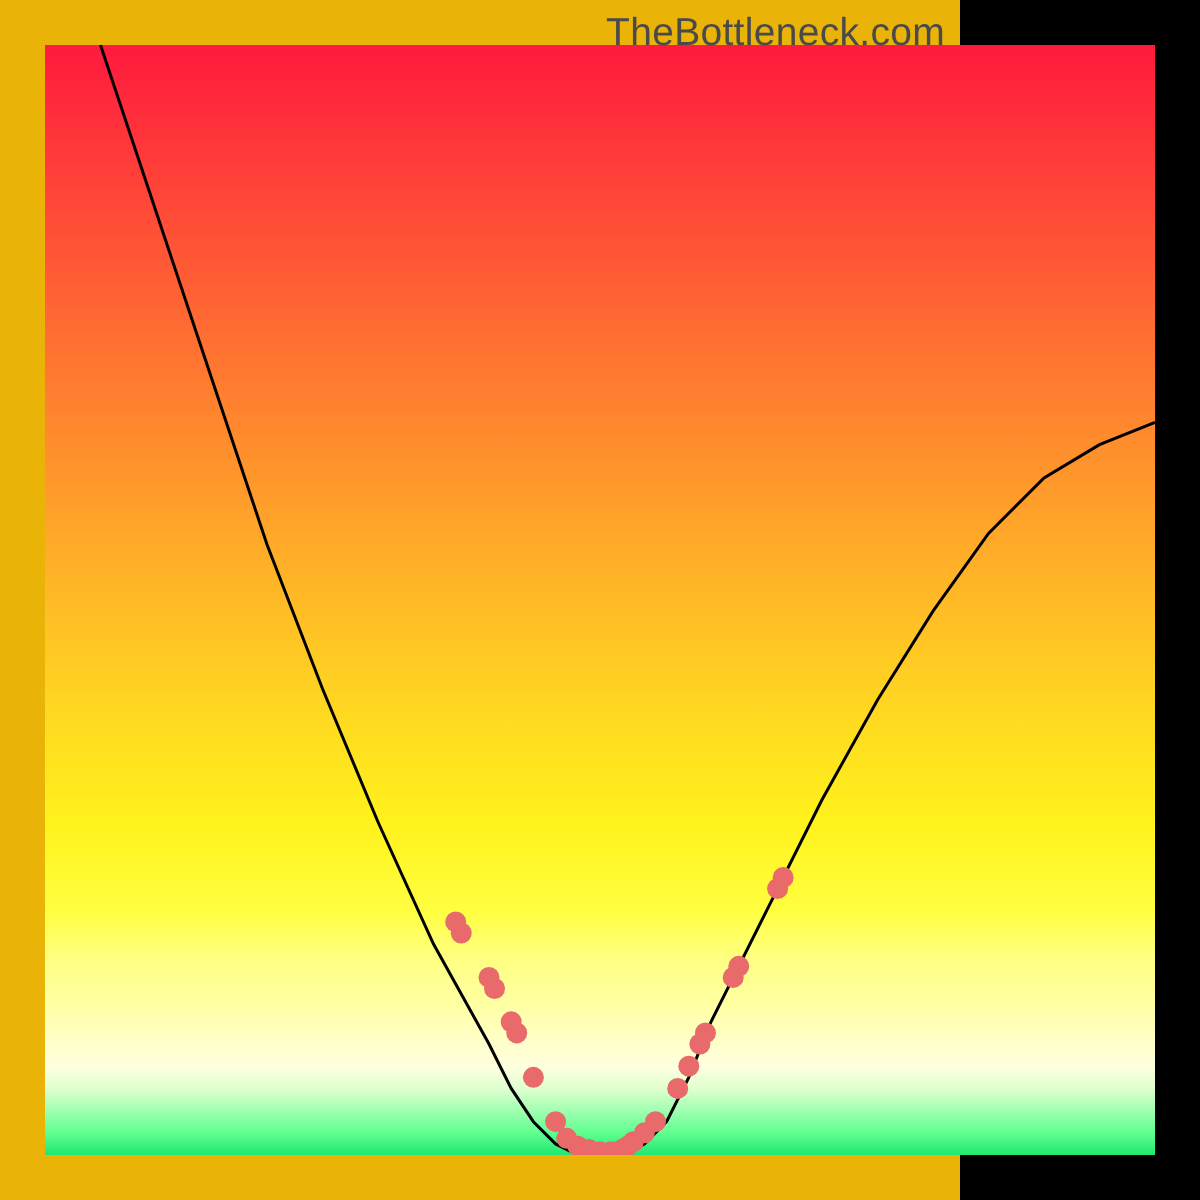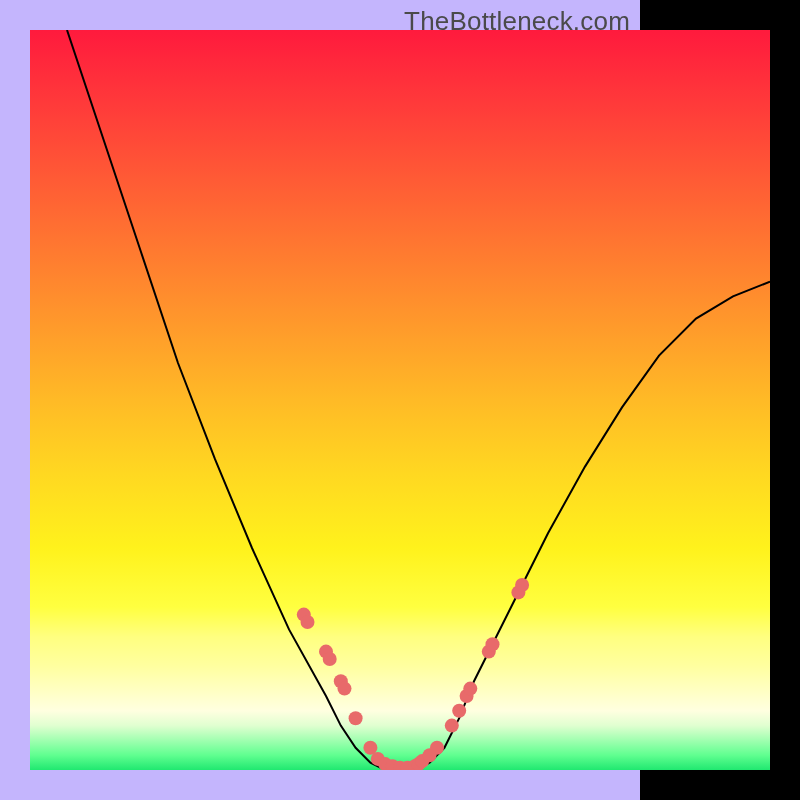--- a/index.html
+++ b/index.html
@@ -7,21 +7,21 @@
     padding: 0;
     background: #000;
     width: 800px;
     height: 800px;
     overflow: hidden;
     position: relative;
   }
   .outer {
     width: 640px;
     height: 800px;
-    background: #c4b5fd;
+    background: #eab308;
     position: relative;
   }
   .plot-area {
     position: absolute;
     left: 30px;
     top: 30px;
     width: 740px;
     height: 740px;
     background: linear-gradient(to bottom,
       #ff1a3d 0%,

